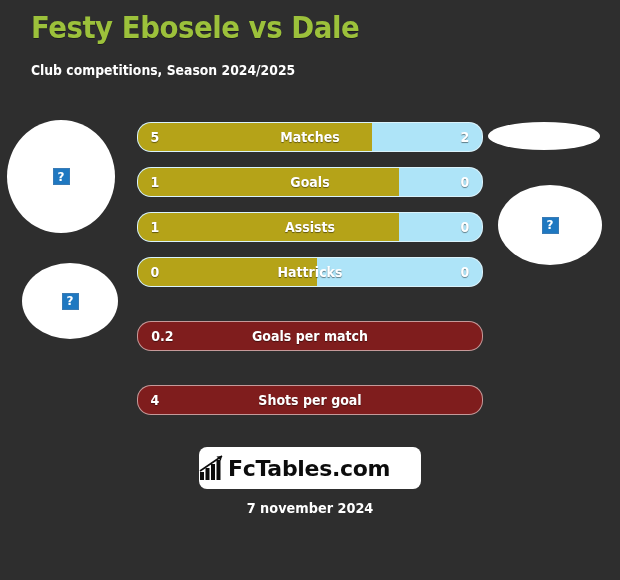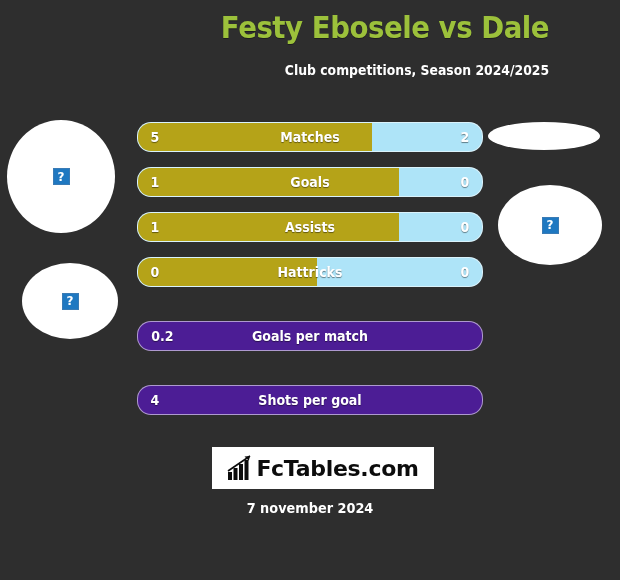--- a/index.html
+++ b/index.html
@@ -19,23 +19,23 @@
     position: relative;
     width: 620px;
     height: 580px;
     background: #2e2e2e;
   }
 
   
   .header {
     position: absolute;
     top: 0;
-    left: 0;
+    left: 8px;
     width: 572px;
-    text-align: right;
+    text-align: left;
     z-index: 5;
   }
   .title {
     margin: 0;
     padding-top: 10px;
     font-family: "DejaVu Sans", sans-serif;
     font-size: 30px;
     font-weight: bold;
     letter-spacing: -0.5px;
     color: #9cc13b;
@@ -102,21 +102,21 @@
     box-sizing: border-box;
     background: #aee4f8;
   }
   .bar-fill {
     position: absolute;
     left: 0;
     top: 0;
     bottom: 0;
     background: #b5a318;
   }
-  .bar-row.solid { background: #4c1d95; margin-top: 34px; }
+  .bar-row.solid { background: #7f1d1d; margin-top: 34px; }
 
   .bar-label,
   .bar-val-home,
   .bar-val-away {
     position: absolute;
     top: 0;
     height: 30px;
     line-height: 29px;
     font-family: "DejaVu Sans", sans-serif;
     font-size: 14px;
@@ -136,29 +136,29 @@
     text-align: left;
   }
   .bar-val-away {
     right: 12px;
     text-align: right;
   }
 
   
   .logo-box {
     position: absolute;
-    left: 212px;
+    left: 199px;
     top: 447px;
     width: 222px;
     height: 42px;
     background: #ffffff;
     display: flex;
     align-items: center;
-    justify-content: center;
     z-index: 4;
+    border-radius: 8px;
   }
   .logo-inner {
     display: flex;
     align-items: center;
     gap: 3px;
   }
   .logo-mark { display: block; }
   .logo-text {
     font-family: "DejaVu Sans", sans-serif;
     font-size: 22px;

